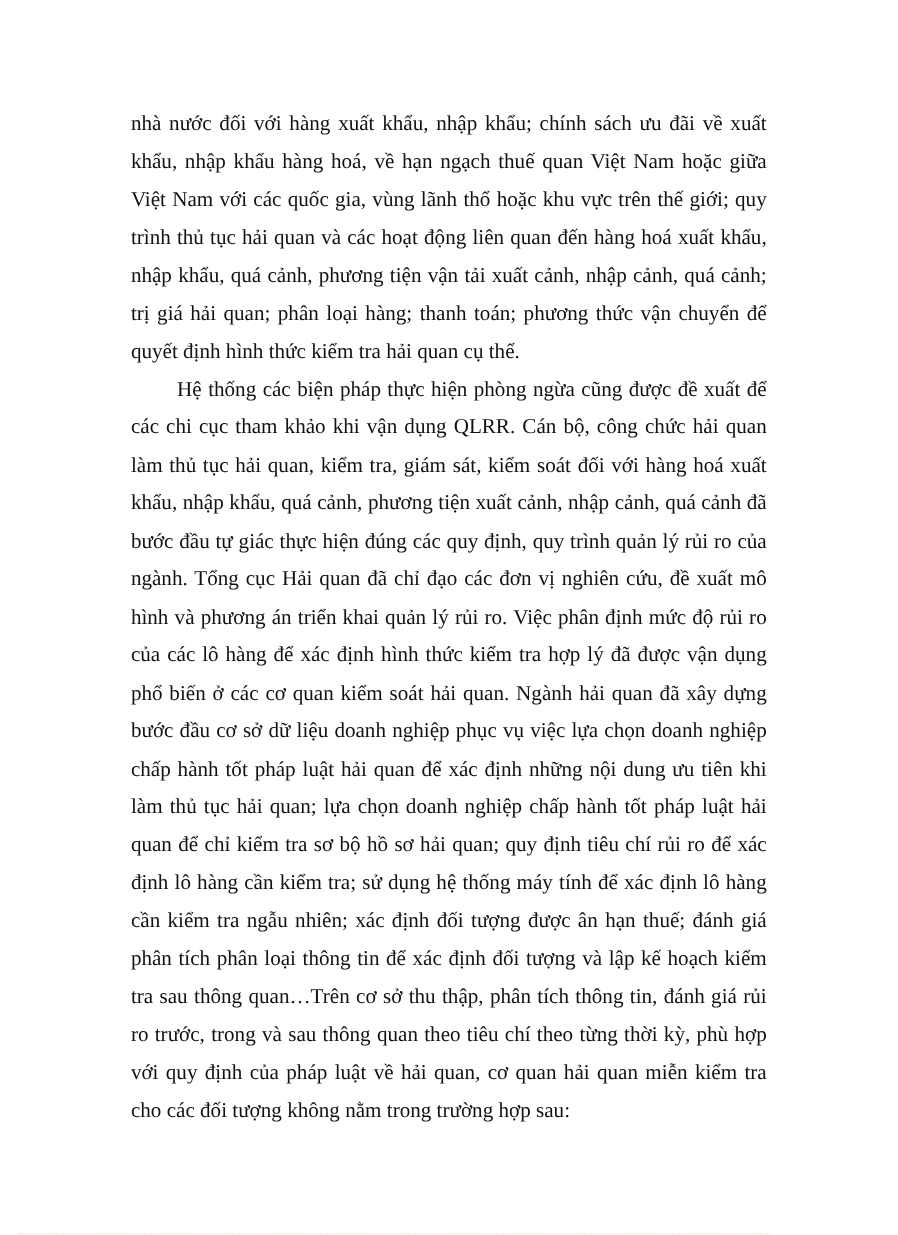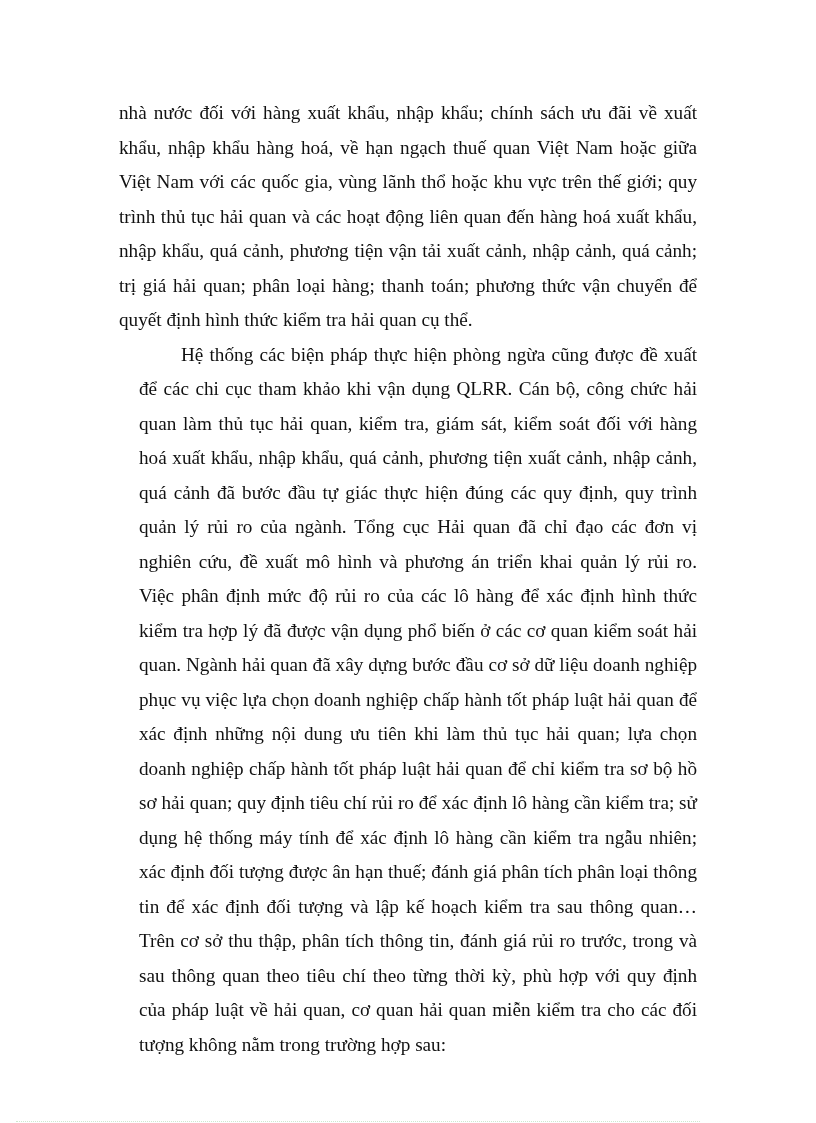--- a/index.html
+++ b/index.html
@@ -30,21 +30,20 @@
       line-height: 34.5px;
       color: #111111;
     }
     .para {
       margin: 0;
       text-align: justify;
       text-align-last: left;
     }
     .para.indent {
       text-indent: 42px;
-      margin-left: 20px;
     }
     .bottom-rule {
       position: absolute;
       left: 16px;
       right: 16px;
       top: 1121px;
       height: 0;
       border-top: 1px dotted #cfe8cf;
     }
   </style>

